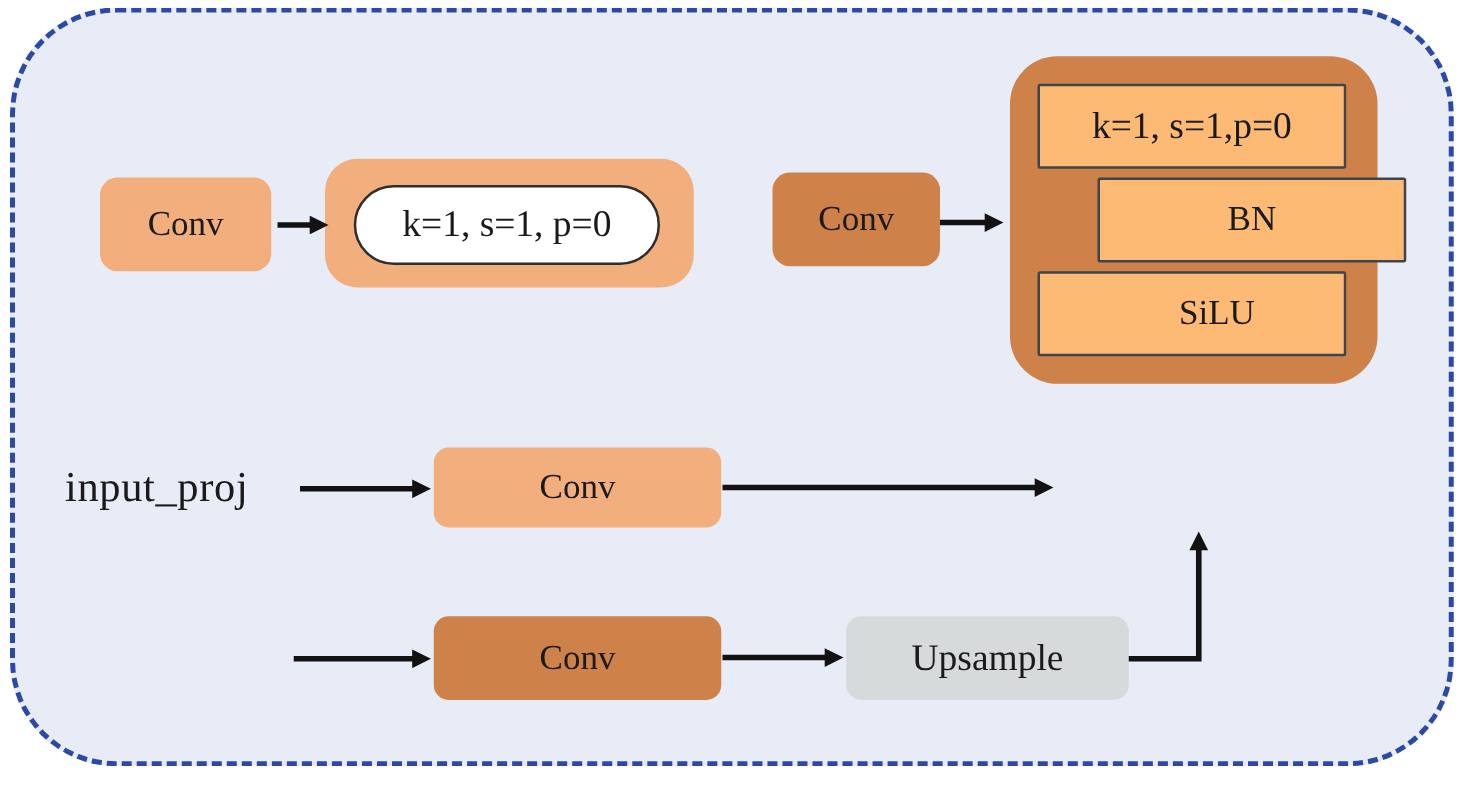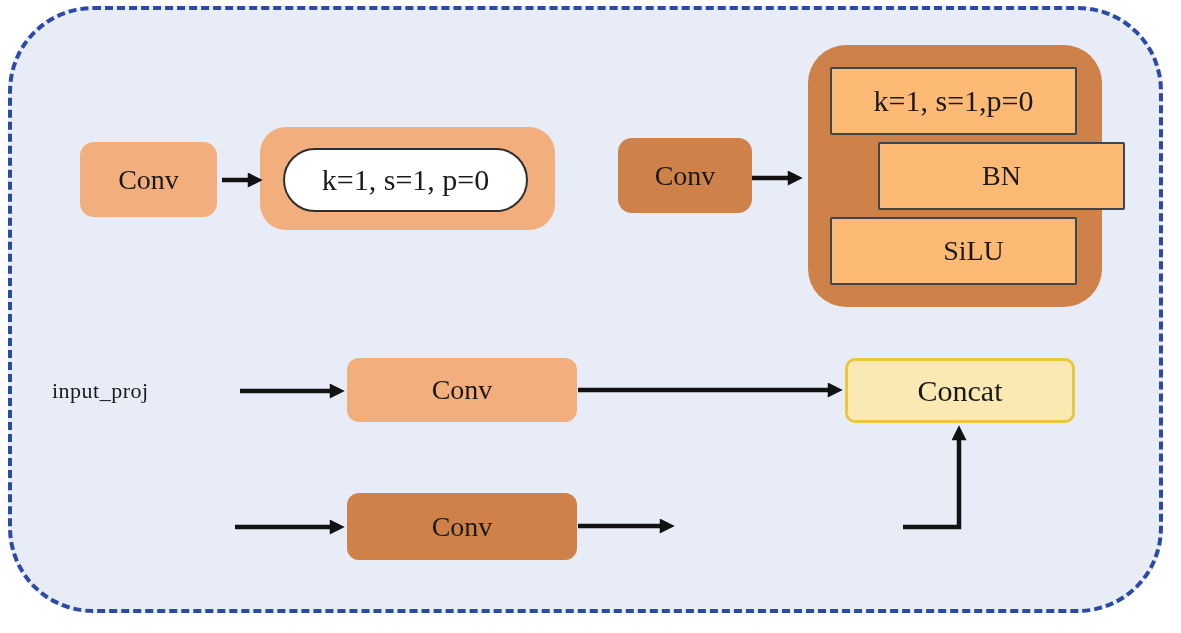--- a/index.html
+++ b/index.html
@@ -46,21 +46,21 @@
     border-radius:2px;
   }
   .white-layer{
     background:#fdba74;
     border:2px solid #3d454d;
     border-radius:2px;
   }
   .label-text{
     position:absolute;
     display:flex;align-items:center;justify-content:flex-start;
-    font-size:22px;
+    font-size:34px;
     letter-spacing:0.5px;
   }
   .t32{font-size:28px;text-align:center;}
   .t30{font-size:30px;}
   svg.arrows{
     position:absolute;left:0;top:0;width:1181px;height:633px;
     pointer-events:none;
   }
 </style>
 </head>
@@ -92,29 +92,29 @@
   <div class="box white-layer t32" style="left:830px;top:217px;width:247px;height:68px;padding-left:40px;">
     <span>SiLU</span>
   </div>
 
   <div class="label-text" style="left:52px;top:366px;width:210px;height:50px;">input_proj</div>
 
   <div class="box fill-light t32" style="left:347px;top:358px;width:230px;height:64px;border-radius:12px;">
     <span>Conv</span>
   </div>
 
-  <div class="box t30" style="left:845px;top:358px;width:230px;height:65px;border-radius:10px;background:var(--yellow-fill);border:3px solid var(--yellow-border);">
-    <span>Concat</span>
-  </div>
 
 
   <div class="box fill-dark t32" style="left:347px;top:493px;width:230px;height:67px;border-radius:12px;">
     <span>Conv</span>
   </div>
 
+  <div class="box t30" style="left:677px;top:493px;width:226px;height:67px;border-radius:12px;background:var(--gray-fill);">
+    <span>Upsample</span>
+  </div>
 
   <svg class="arrows" xmlns="http://www.w3.org/2000/svg">
     <defs>
       <marker id="ah" viewBox="0 0 10 10" refX="1.5" refY="5" markerWidth="16" markerHeight="15" orient="auto" markerUnits="userSpaceOnUse">
         <path d="M0,0 L10,5 L0,10 z" fill="#121212"></path>
       </marker>
     </defs>
     <line x1="222" y1="180" x2="250" y2="180" stroke="#121212" stroke-width="4.5" marker-end="url(#ah)"></line>
     <line x1="752" y1="178" x2="790" y2="178" stroke="#121212" stroke-width="4.5" marker-end="url(#ah)"></line>
     <line x1="240" y1="391" x2="332" y2="391" stroke="#121212" stroke-width="4.5" marker-end="url(#ah)"></line>

